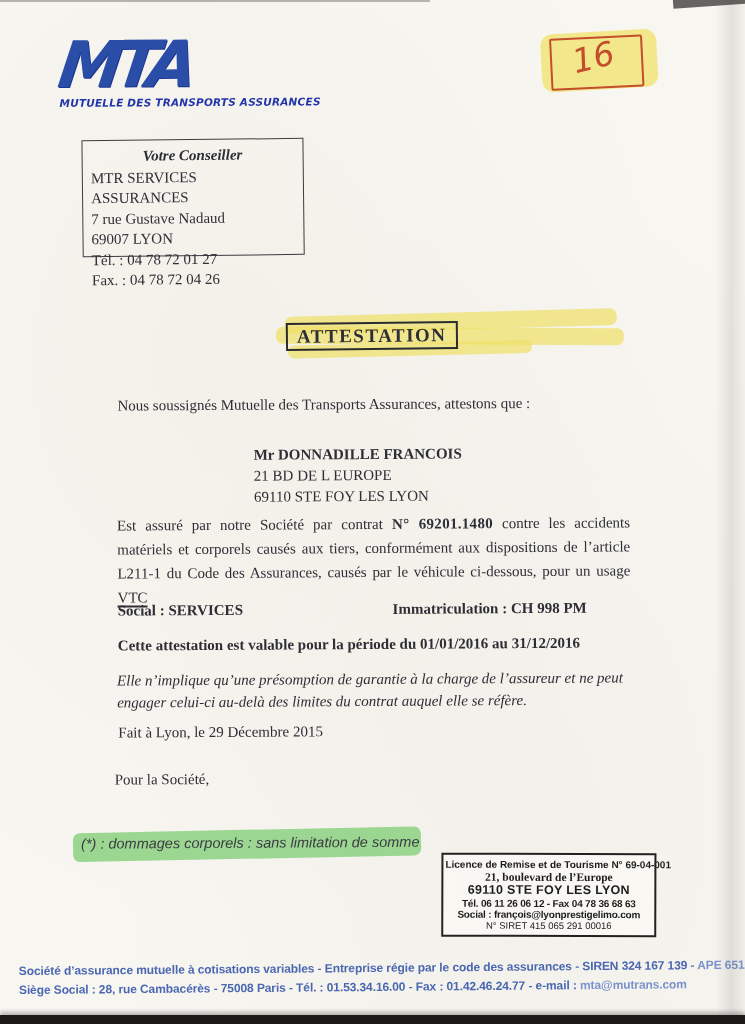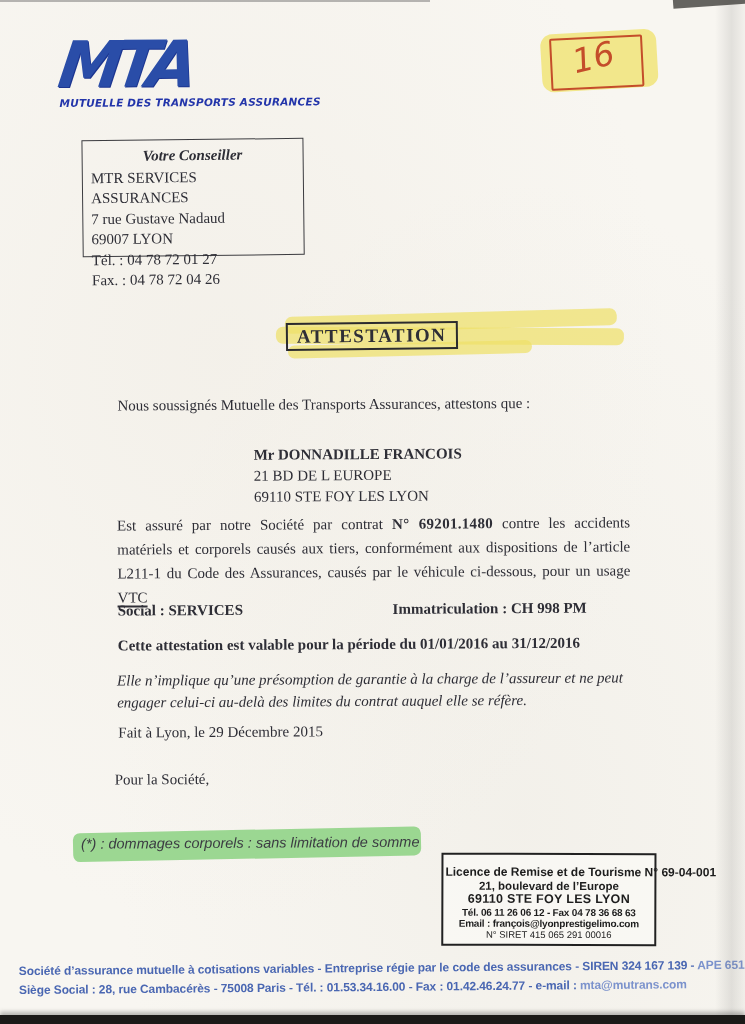--- a/index.html
+++ b/index.html
@@ -82,22 +82,22 @@
   .footnote { position:absolute; left:79px; top:834px; z-index:2;
     font-family:"Liberation Sans", sans-serif; font-style:italic; font-size:14.5px; color:#3b3b42; }
 
   
   .stamp { position:absolute; left:439px; top:854px; width:215px;
     border:2px solid #212121; transform:rotate(0.5deg); padding:3px 2px 4px 2px; box-sizing:border-box;
     text-align:center; font-family:"Liberation Sans", sans-serif; color:#1d1d1d;
     background:rgba(252,251,248,0.6); z-index:3; }
   .stamp-title { font-family:"Liberation Serif", serif; font-weight:bold; font-size:16.5px; white-space:nowrap; }
   .stamp-script { font-family:"DejaVu Serif", serif; font-style:italic; font-size:14px; letter-spacing:0.5px; }
-  .stamp-licence { font-size:12px; font-weight:bold; margin-top:7px; white-space:nowrap; }
-  .stamp-addr1 { font-size:11.5px; font-weight:bold; margin-top:1px; }
+  .stamp-licence { font-size:10px; font-weight:bold; margin-top:1px; white-space:nowrap; }
+  .stamp-addr1 { font-size:11.5px; font-weight:bold; margin-top:1px;font-family:Liberation Serif, serif; }
   .stamp-addr2 { font-size:12.5px; font-weight:bold; letter-spacing:0.3px; }
   .stamp-tel { font-size:10px; font-weight:bold; letter-spacing:-0.2px; margin-top:1px; white-space:nowrap; }
   .stamp-email { font-size:10px; font-weight:bold; letter-spacing:-0.2px; white-space:nowrap; }
   .stamp-siret { font-size:9.5px; font-weight:normal; }
 
   
   .footer { position:absolute; left:16px; top:959px; width:715px;
     font-family:"Liberation Sans", sans-serif; font-size:12px; font-weight:bold;
     color:#4a67b2; line-height:19px; letter-spacing:-0.1px; transform:rotate(-0.15deg); white-space:nowrap; }
   .footer .lighter { color:#7b92cc; }
@@ -157,21 +157,21 @@
     <div class="sig-line">Pour la Société,</div>
 
     <div class="hl-green"></div>
     <div class="footnote">(*) : dommages corporels : sans limitation de somme</div>
 
     <div class="stamp">
       <div class="stamp-licence">Licence de Remise et de Tourisme N° 69-04-001</div>
       <div class="stamp-addr1">21, boulevard de l’Europe</div>
       <div class="stamp-addr2">69110 STE FOY LES LYON</div>
       <div class="stamp-tel">Tél. 06 11 26 06 12 - Fax 04 78 36 68 63</div>
-      <div class="stamp-email">Email : françois@lyonprestigelimo.com</div>
+      <div class="stamp-email">Social : françois@lyonprestigelimo.com</div>
       <div class="stamp-siret">N° SIRET 415 065 291 00016</div>
     </div>
 
     <div class="footer">
       <div><span>Société d’assurance mutuelle à cotisations variables - Entreprise régie par le code des assurances - SIREN 324 167 139 - </span><span class="lighter">APE 6512Z</span></div>
       <div><span>Siège Social : 28, rue Cambacérès - 75008 Paris - Tél. : 01.53.34.16.00 - Fax : 01.42.46.24.77 - e-mail : </span><span class="lighter">mta@mutrans.com</span></div>
     </div>
 
   </div>
 

